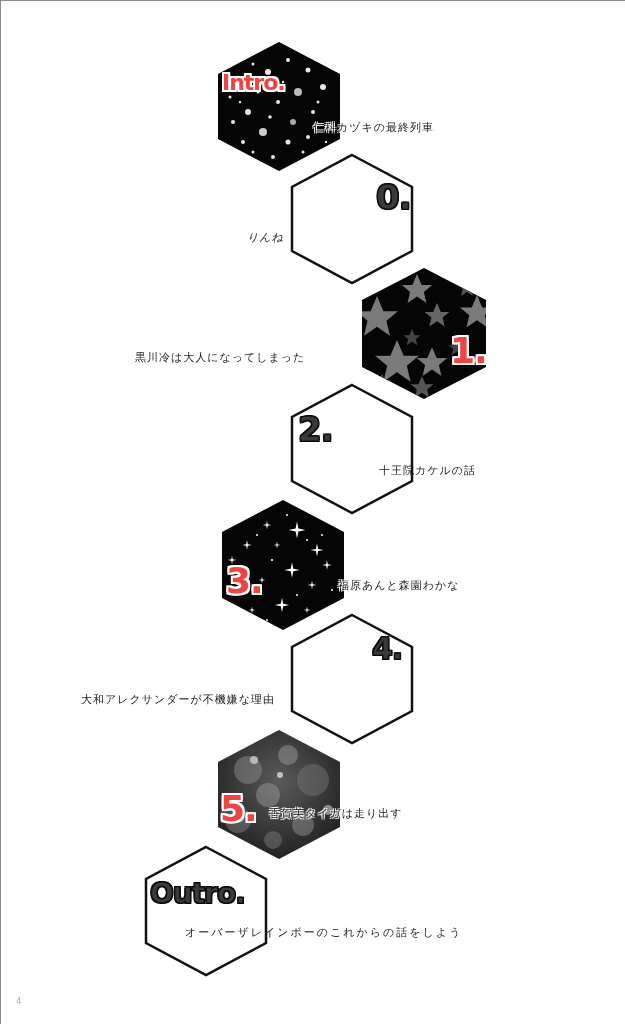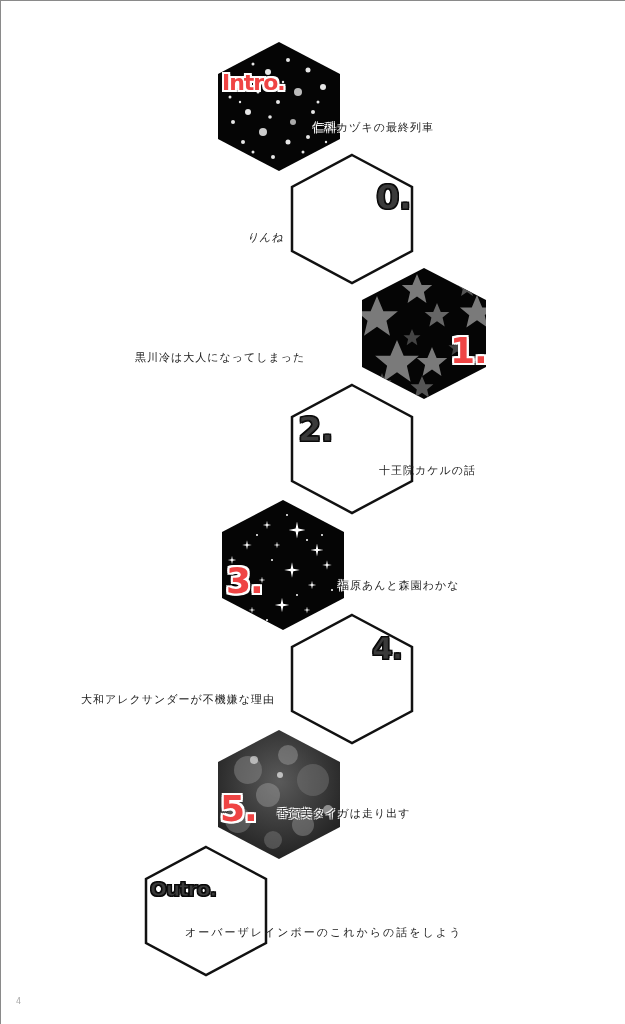--- a/index.html
+++ b/index.html
@@ -194,23 +194,23 @@
       <circle cx="20" cy="90" r="13" fill="#8a8a8a" opacity="0.45"></circle>
       <circle cx="85" cy="95" r="11" fill="#999" opacity="0.45"></circle>
       <circle cx="55" cy="110" r="9" fill="#777" opacity="0.5"></circle>
       <circle cx="36" cy="30" r="4" fill="#ddd" opacity="0.7"></circle>
       <circle cx="110" cy="80" r="5" fill="#ccc" opacity="0.6"></circle>
       <circle cx="62" cy="45" r="3" fill="#eee" opacity="0.7"></circle>
     </g>
   </svg>
   <div class="num outlined" style="left:2px; top:58px; font-size:36px;">5.</div>
 </div>
-<div class="title onDark" style="left:277px; top:806px;">香賀美タイガは走り出す</div>
+<div class="title onDark" style="left:269px; top:806px;">香賀美タイガは走り出す</div>
 
 <div class="hex" style="left:144px; top:845px; width:124px; height:132px;">
   <svg width="124" height="132" viewBox="0 0 124 132">
     <polygon points="62,2 122,34 122,98 62,130 2,98 2,34" fill="none" stroke="#111" stroke-width="2.5"></polygon>
   </svg>
-  <div class="num onlight" style="left:6px; top:32px; font-size:20px;">Outro.</div>
+  <div class="num onlight" style="left:6px; top:32px; font-size:28px;">Outro.</div>
 </div>
 <div class="title" style="left:185px; top:925px; letter-spacing:2px;">オーバーザレインボーのこれからの話をしよう</div>
 
 <div class="page-number">4</div>
 
 </body></html>

